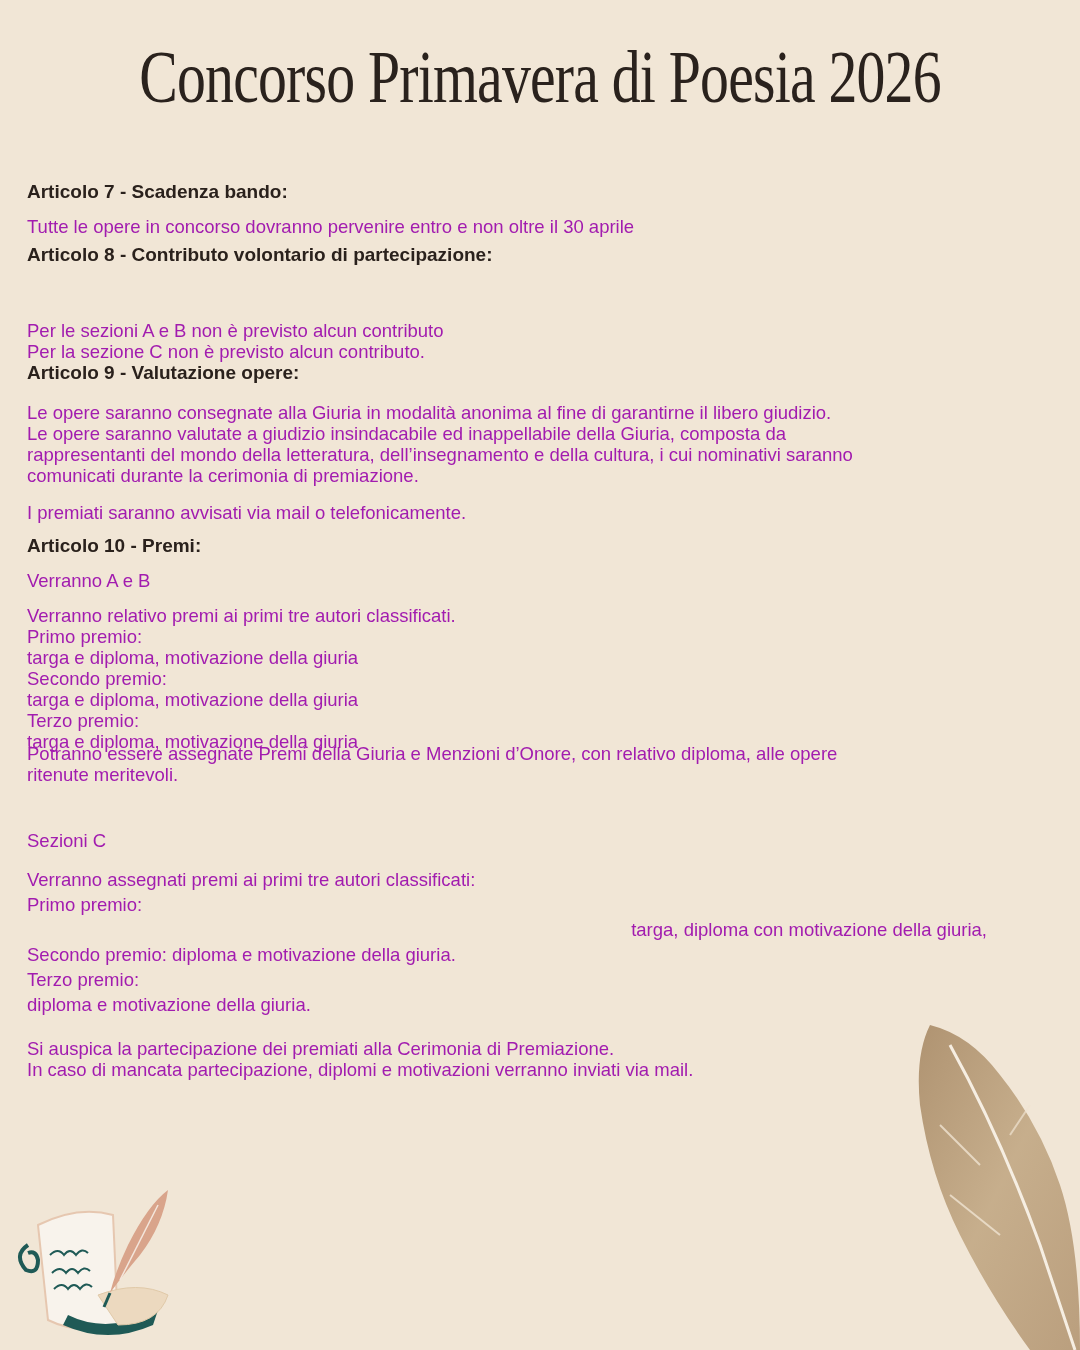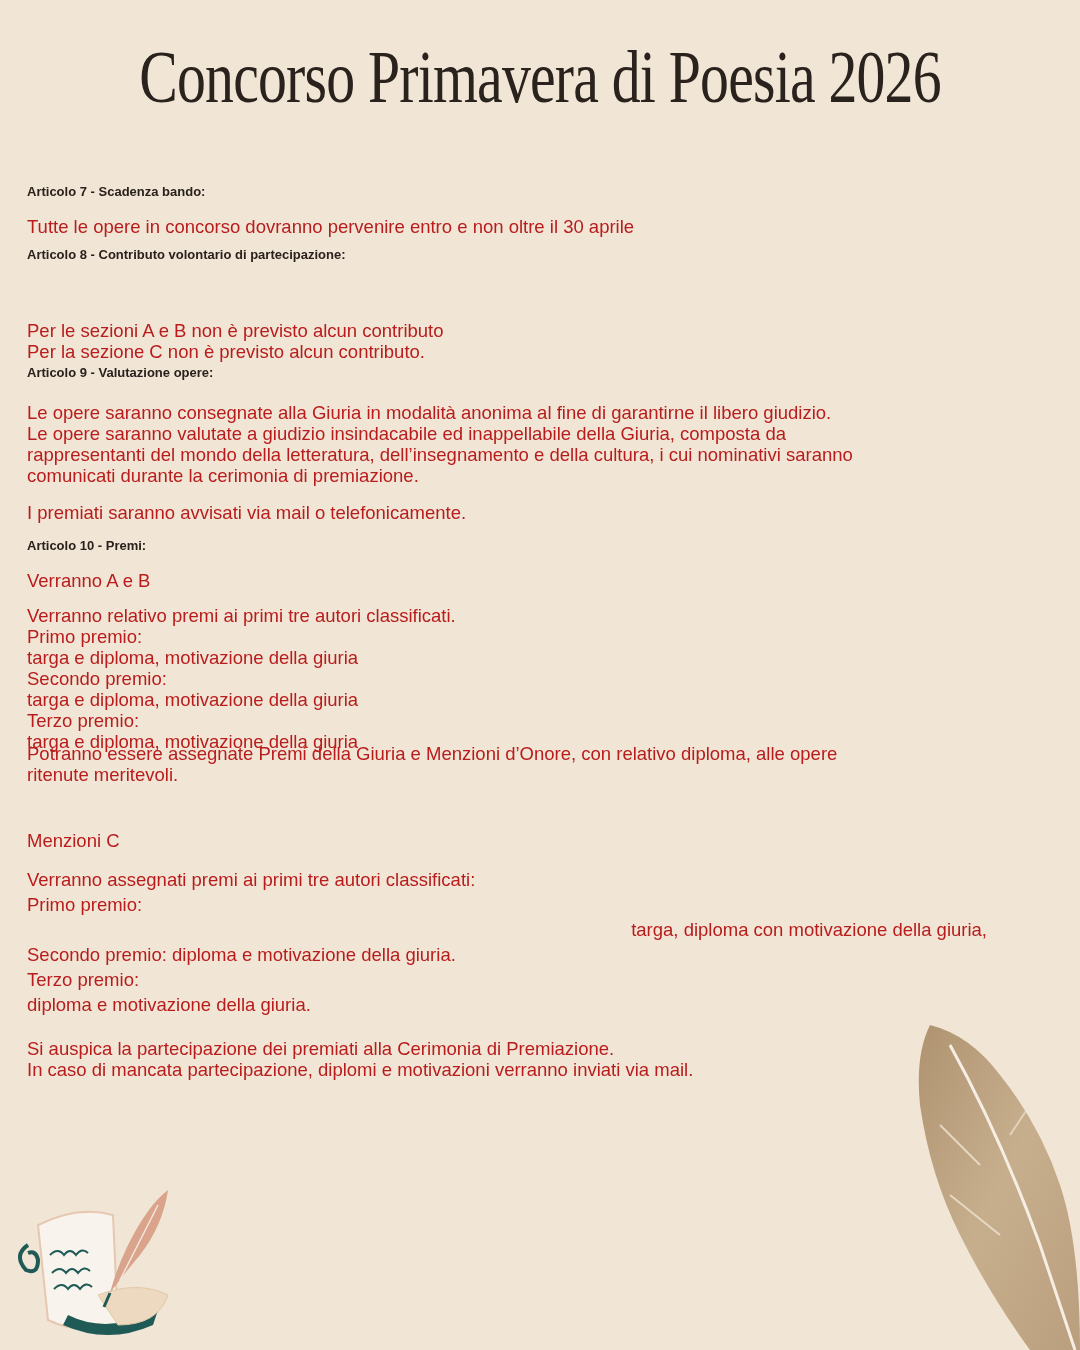--- a/index.html
+++ b/index.html
@@ -30,25 +30,25 @@
     .content {
       position: absolute;
       left: 27px;
       top: 180px;
       width: 960px;
       font-size: 18.5px;
       line-height: 21px;
     }
     .h {
       font-weight: bold;
-      font-size: 13px;
+      font-size: 19px;
       line-height: 24px;
       color: #2a211c;
     }
-    .p { color: #b91c1c; white-space: pre-line; }
+    .p { color: #a21caf; white-space: pre-line; }
     .block { position: absolute; left: 0; width: 960px; }
 
     .deco-scroll {
       position: absolute;
       left: 8px;
       top: 1185px;
       width: 170px;
       height: 160px;
     }
     .deco-feather {
@@ -84,21 +84,21 @@
   <div class="block p" style="top:425px;">Verranno relativo premi ai primi tre autori classificati.
 Primo premio:
 targa e diploma, motivazione della giuria
 Secondo premio:
 targa e diploma, motivazione della giuria
 Terzo premio:
 targa e diploma, motivazione della giuria</div>
 
   <div class="block p" style="top:563px;">Potranno essere assegnate Premi della Giuria e Menzioni d’Onore, con relativo diploma, alle opere
 ritenute meritevoli.</div>
-  <div class="block p" style="top:650px;">Menzioni C</div>
+  <div class="block p" style="top:650px;">Sezioni C</div>
 
   <div class="block p" style="top:689px;">Verranno assegnati premi ai primi tre autori classificati:</div>
   <div class="block p" style="top:714px;">Primo premio:</div>
   <div class="block p" style="top:739px;text-align:right;">targa, diploma con motivazione della giuria,</div>
   <div class="block p" style="top:764px;">Secondo premio: diploma e motivazione della giuria.</div>
   <div class="block p" style="top:789px;">Terzo premio:</div>
   <div class="block p" style="top:814px;">diploma e motivazione della giuria.</div>
 
   <div class="block p" style="top:858px;">Si auspica la partecipazione dei premiati alla Cerimonia di Premiazione.
 In caso di mancata partecipazione, diplomi e motivazioni verranno inviati via mail.</div>

